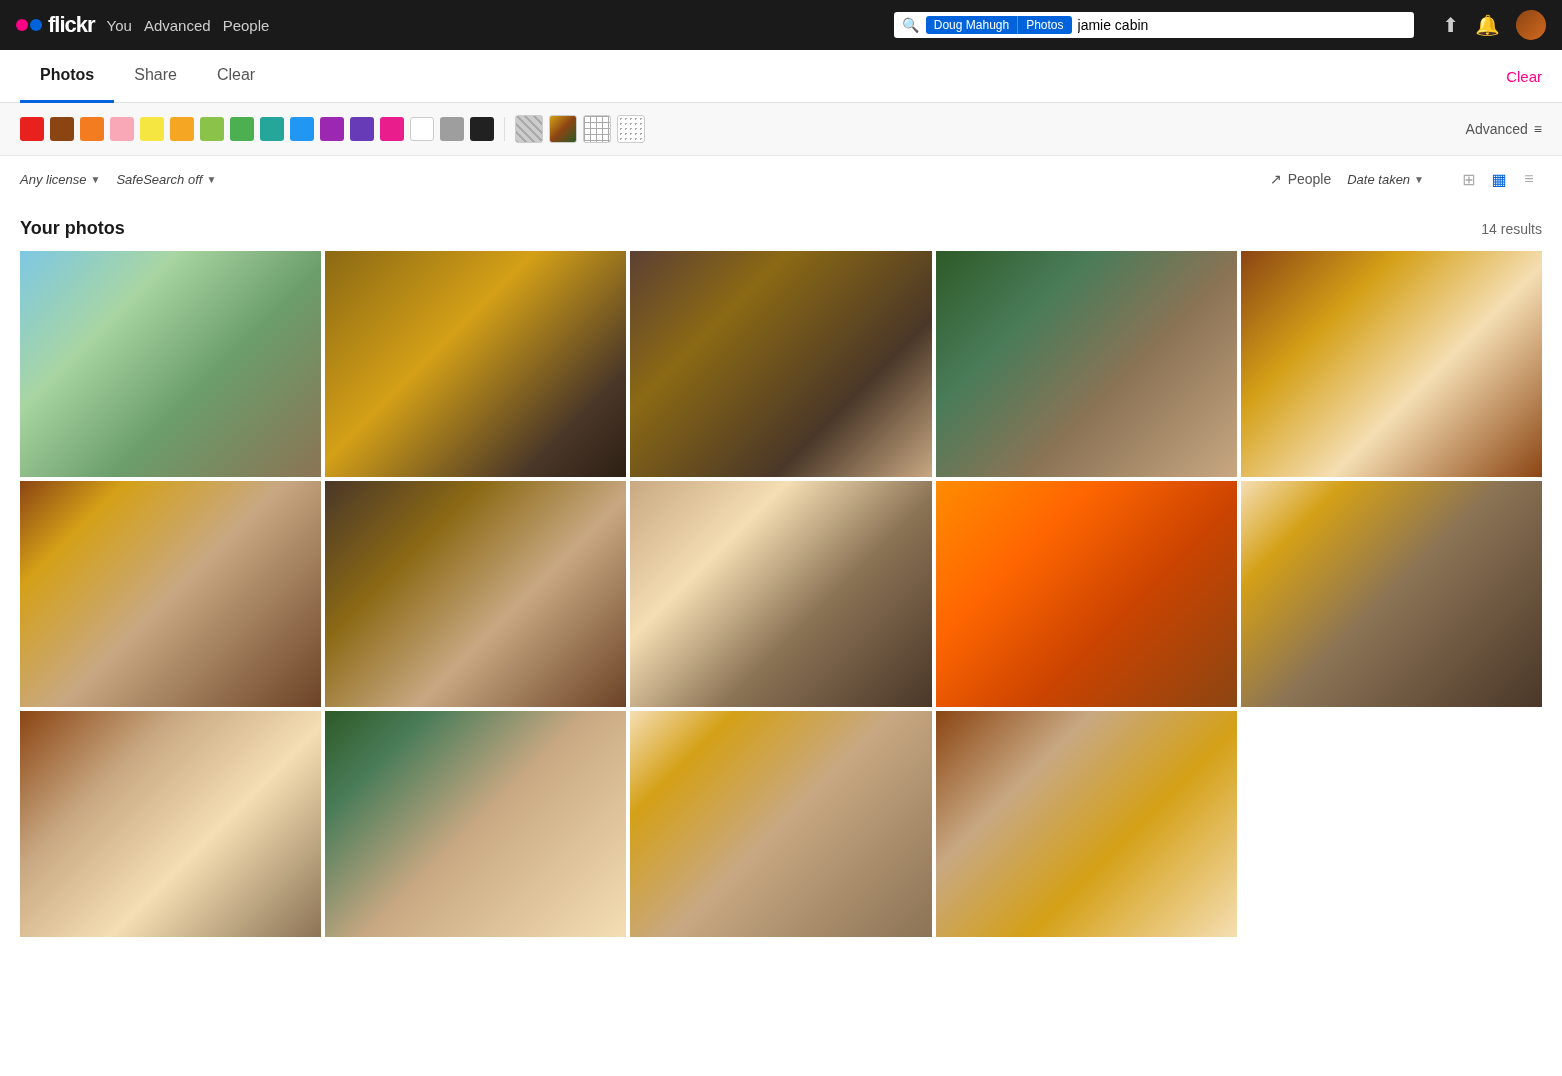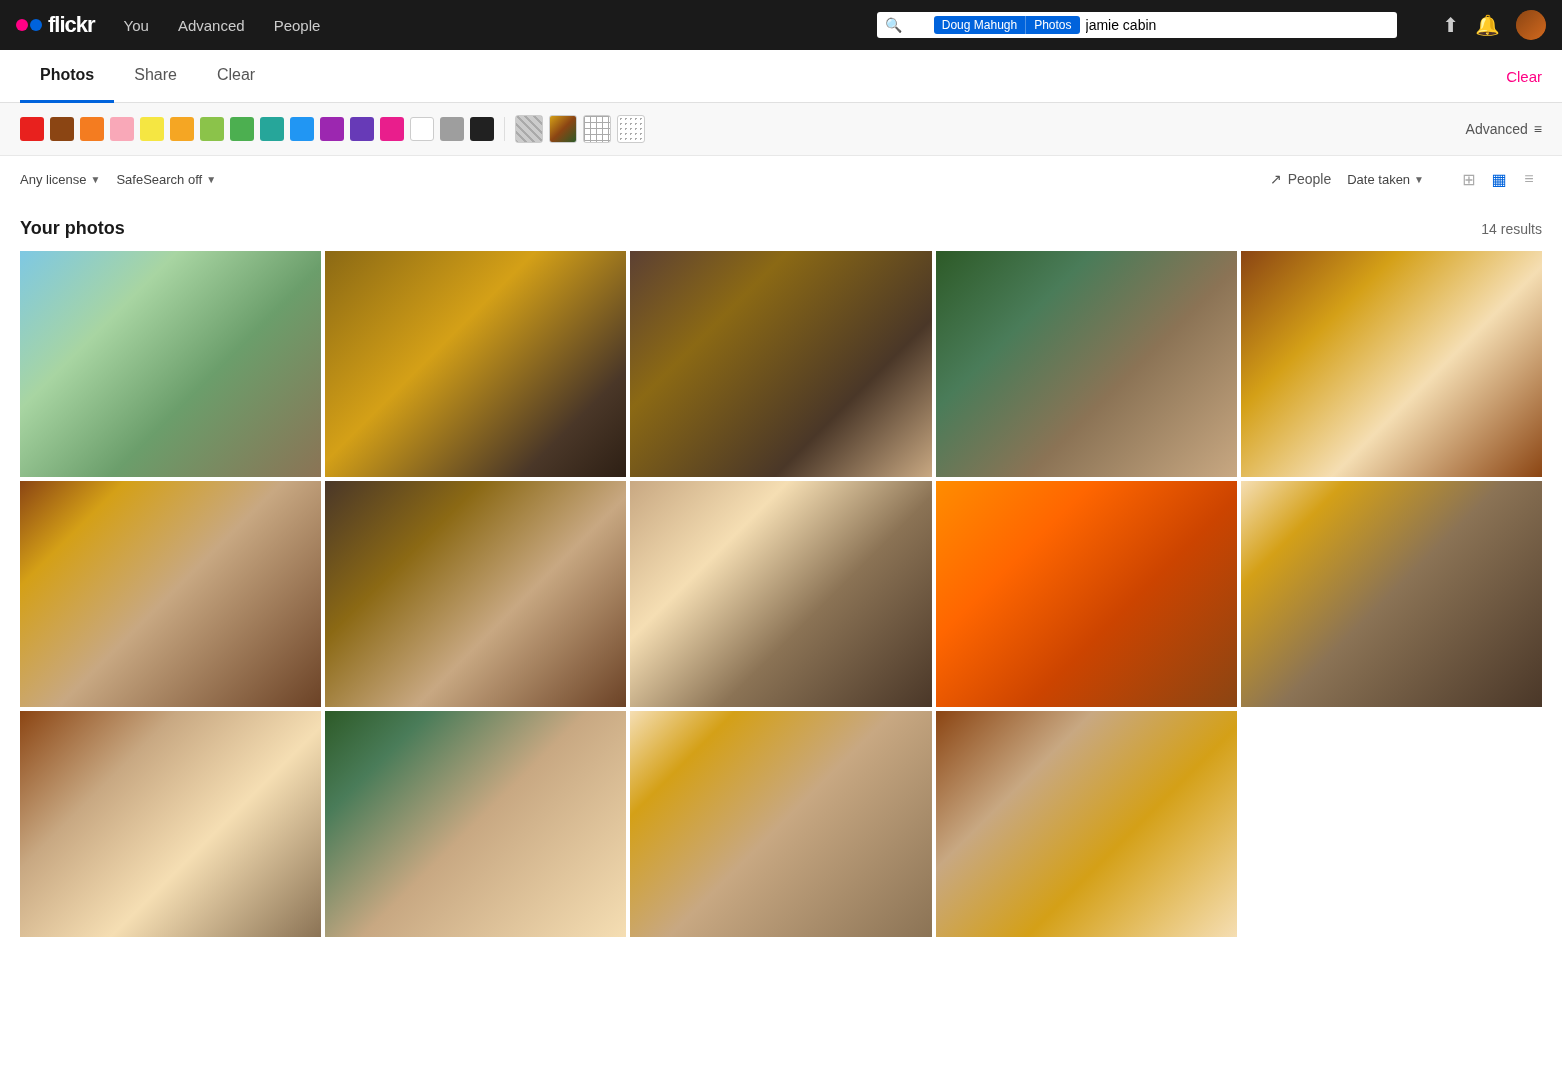--- a/index.html
+++ b/index.html
@@ -5,21 +5,21 @@
     * { box-sizing: border-box; margin: 0; padding: 0; }
     body { font-family: -apple-system, BlinkMacSystemFont, "Segoe UI", Helvetica, Arial, sans-serif; background: #fff; }
 
     
     .top-nav {
       background: #1a1a1a;
       display: flex;
       align-items: center;
       padding: 0 16px;
       height: 50px;
-      gap: 29px;
+      gap: 12px;
     }
     .flickr-logo {
       display: flex;
       align-items: center;
       gap: 6px;
       font-size: 22px;
       font-weight: 900;
       color: #fff;
       letter-spacing: -1px;
     }
@@ -45,21 +45,20 @@
       border-radius: 3px;
       padding: 4px 8px;
       gap: 6px;
       margin-left: auto;
     }
     .search-icon { color: #999; font-size: 14px; }
     .search-pill {
       display: flex;
       gap: 0;
       align-items: flex-start;
-      margin-left: 25px;
     }
     .pill-user {
       background: #0063dc;
       color: #fff;
       font-size: 12px;
       padding: 2px 8px;
       border-radius: 3px 0 0 3px;
     }
     .pill-scope {
       background: #0063dc;
@@ -171,20 +170,21 @@
     .dropdown-btn {
       display: flex;
       align-items: center;
       gap: 4px;
       font-size: 13px;
       color: #444;
       cursor: pointer;
       background: none;
       border: none;
       padding: 4px 0;
+      font-style: italic;
     }
     .dropdown-arrow { font-size: 10px; color: #666; }
     .share-btn {
       display: flex;
       align-items: center;
       gap: 6px;
       font-size: 14px;
       color: #555;
       cursor: pointer;
       margin-left: auto;

